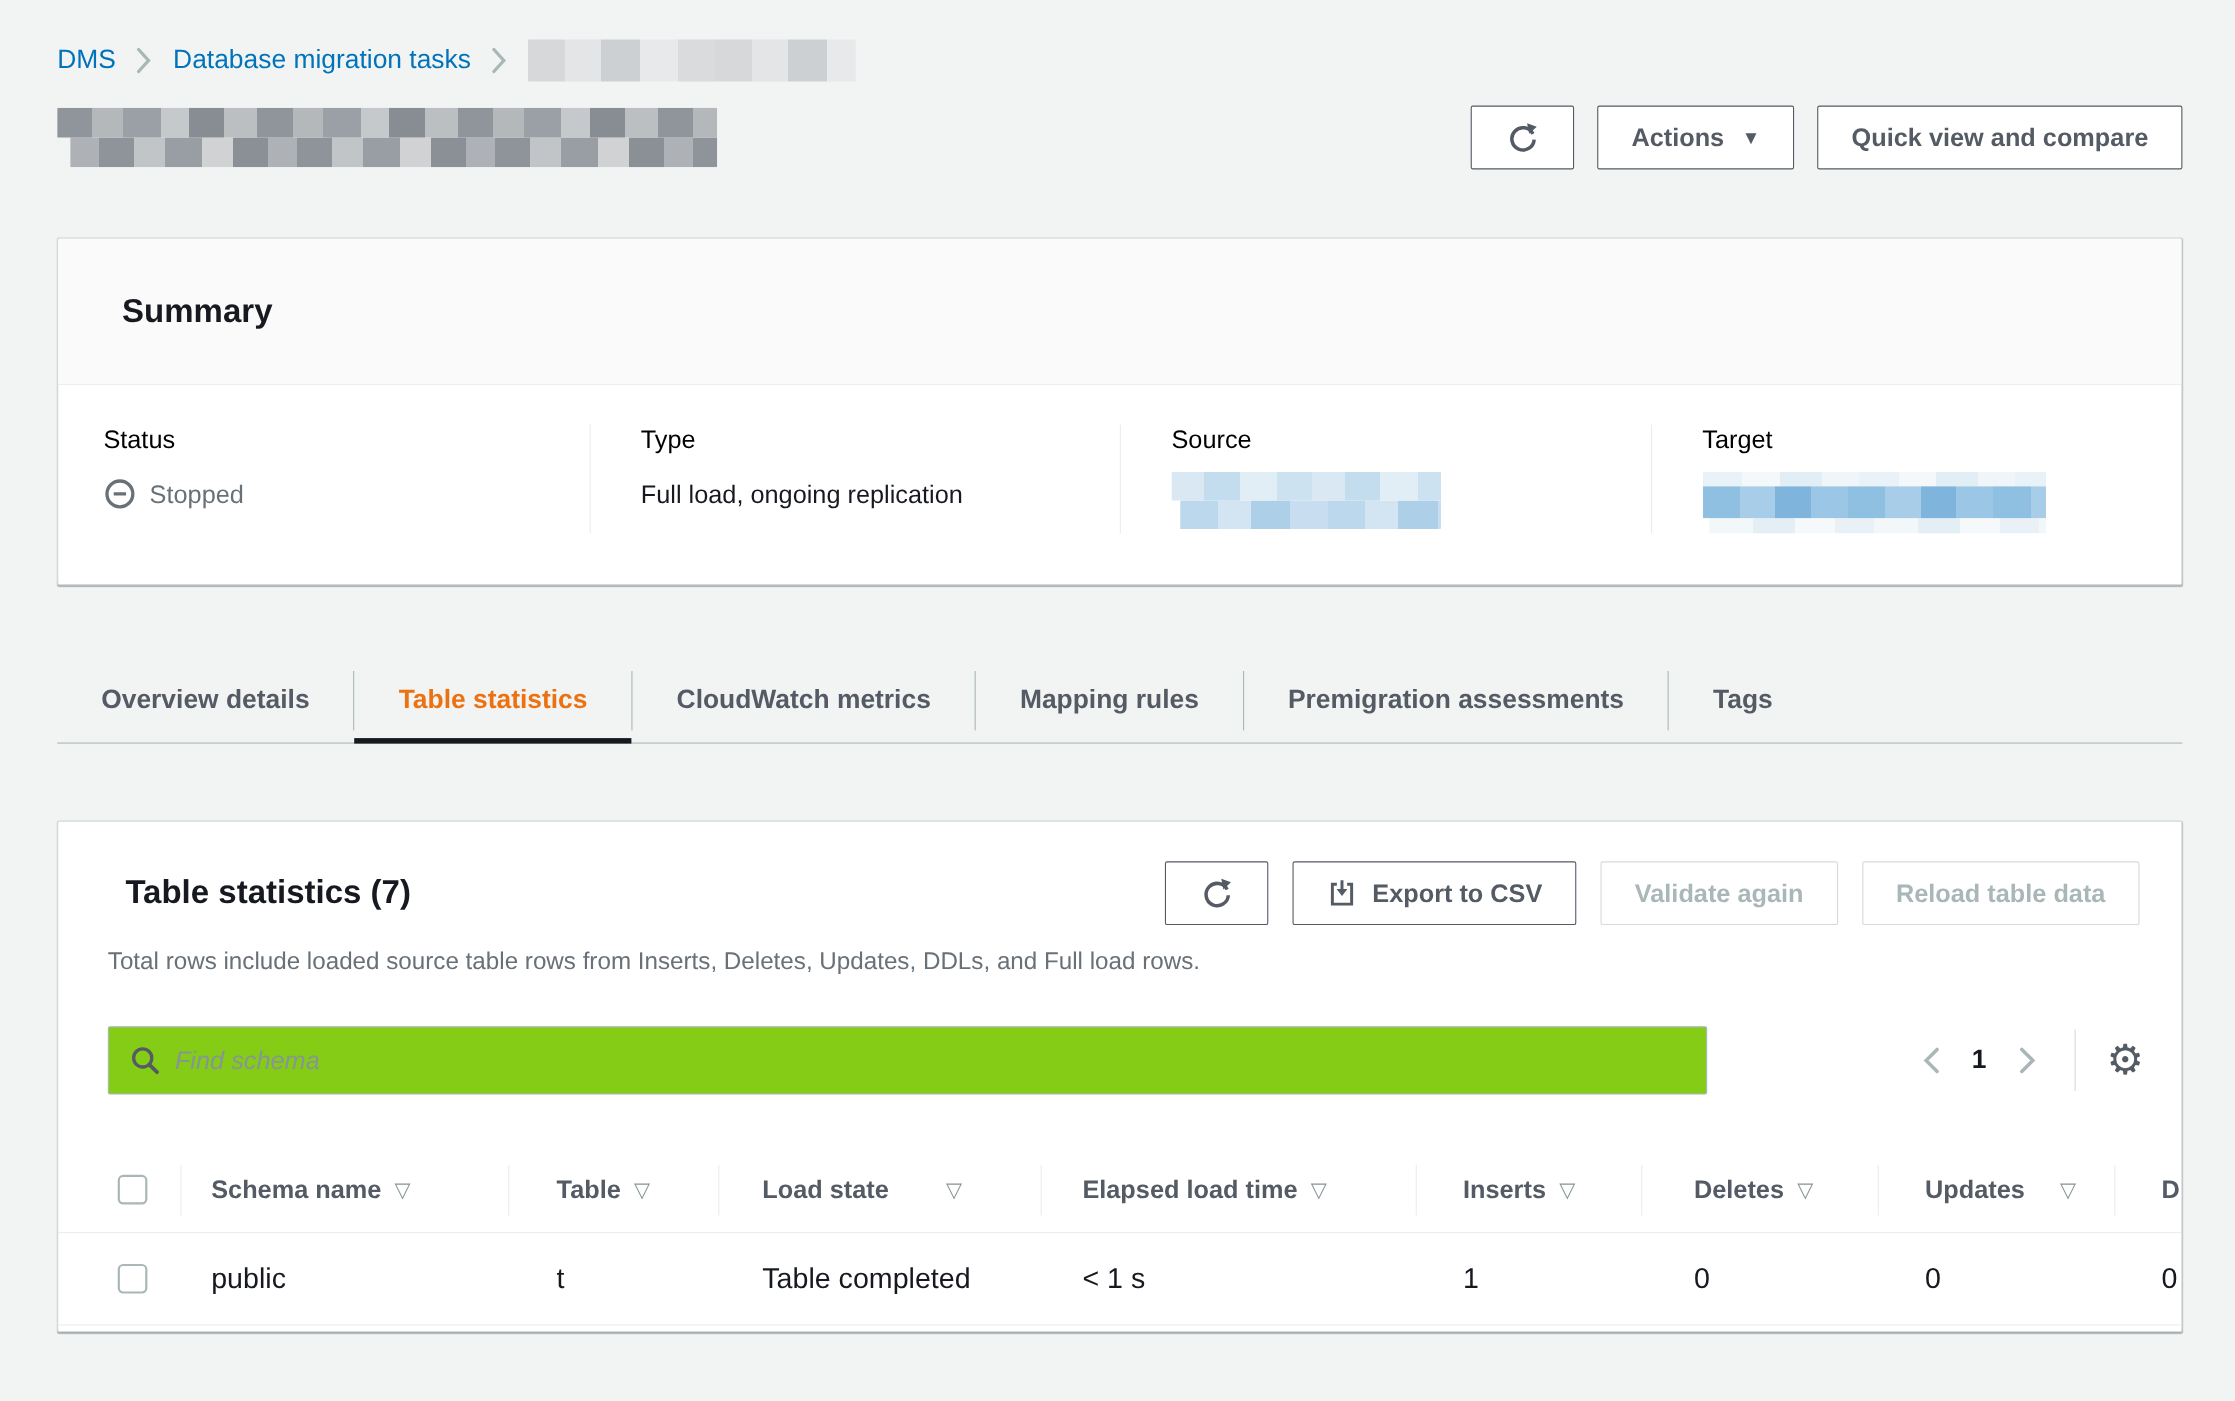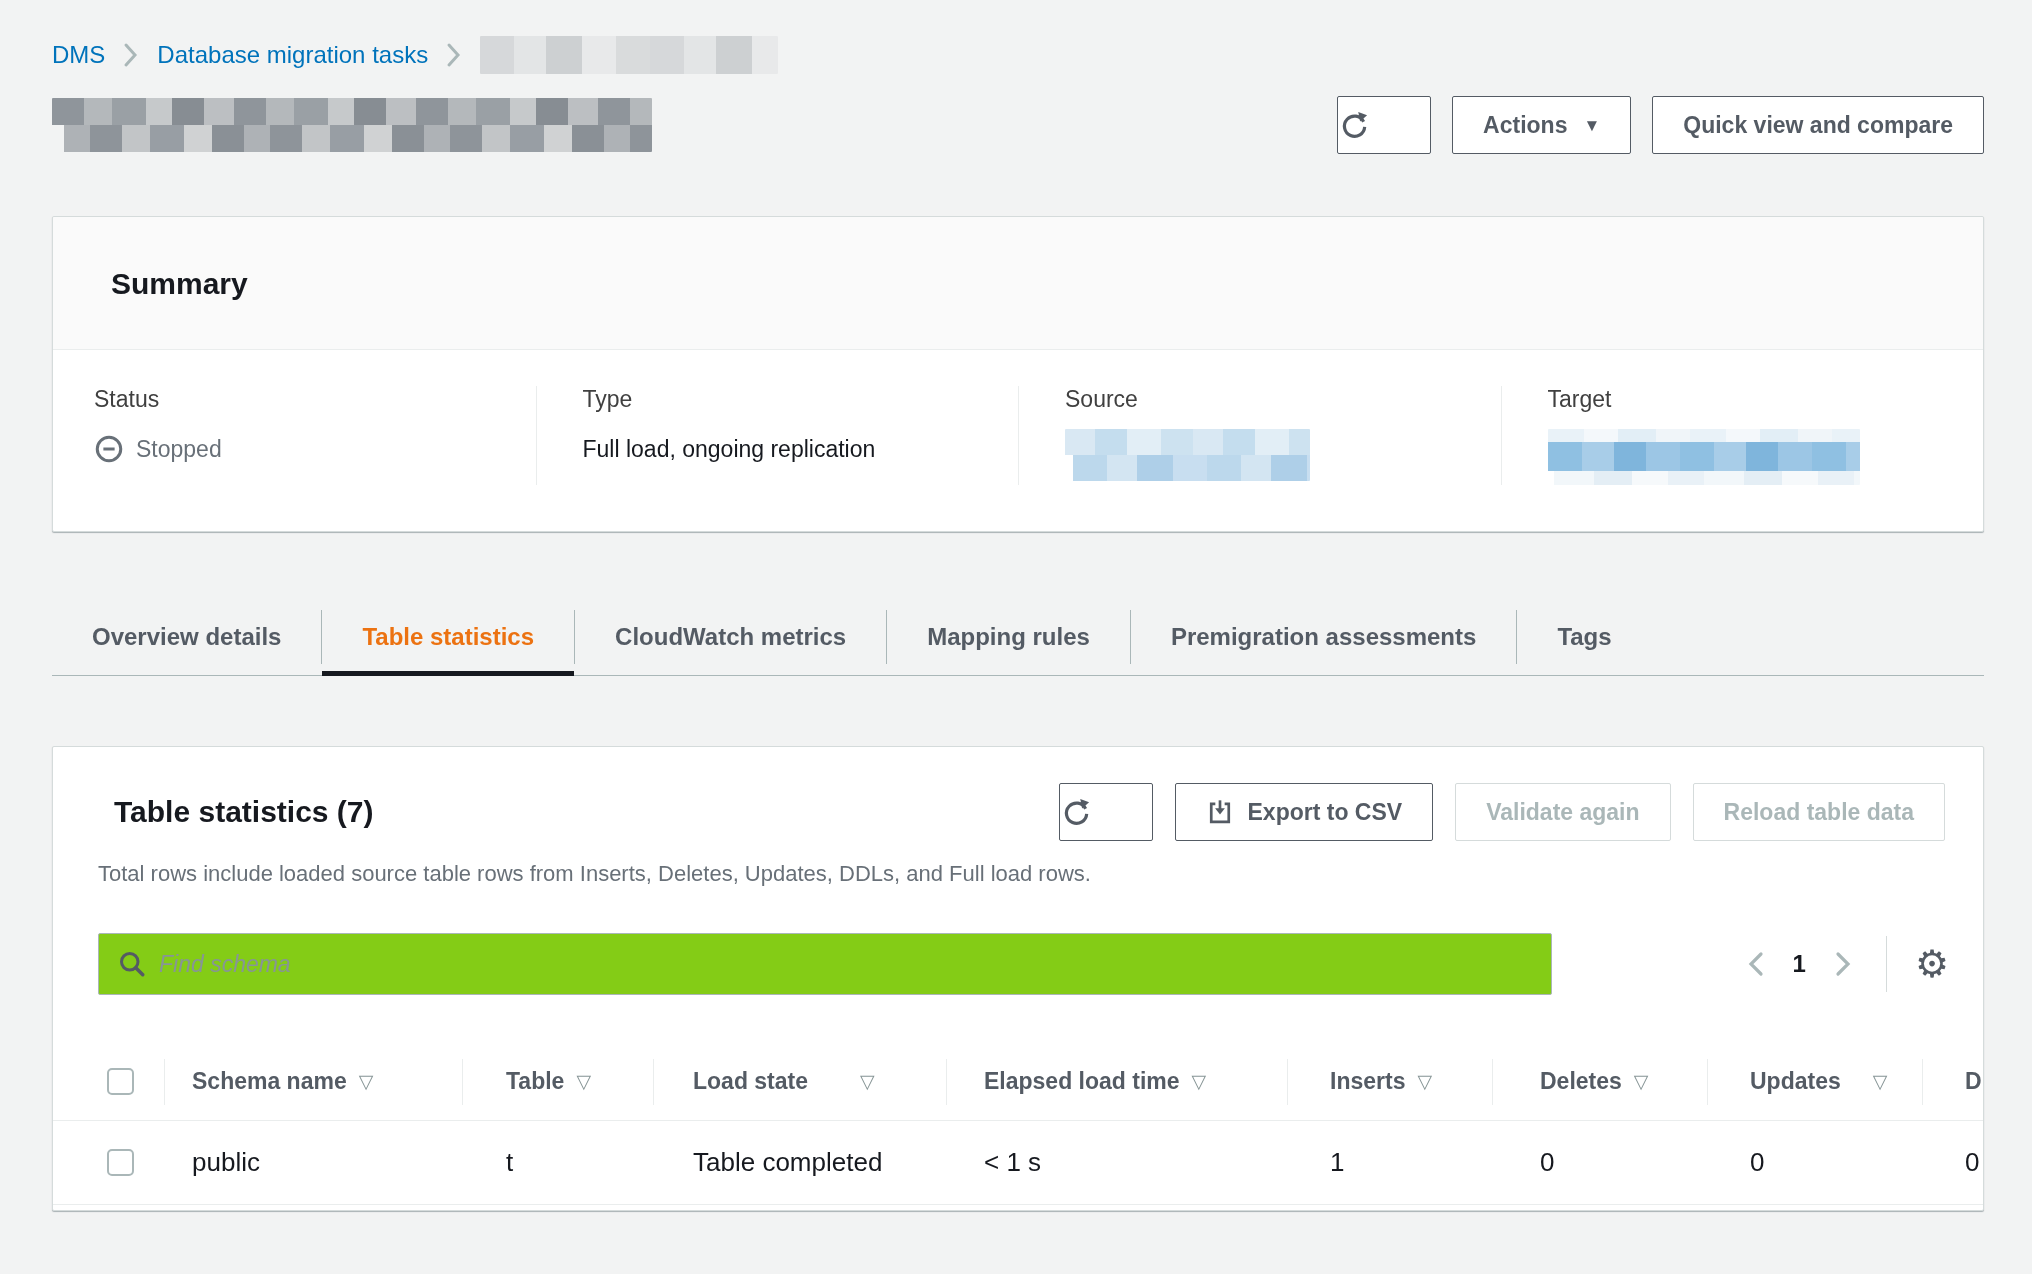--- a/index.html
+++ b/index.html
@@ -31,39 +31,39 @@
       repeating-linear-gradient(90deg,#aeb2b6 0 26px,#8e949a 26px 58px,#c2c5c7 58px 86px,#989ea4 86px 120px,#d0d2d3 120px 148px,#8a9096 148px 180px);
     background-size:100% 27px,100% 27px;
     background-position:0 0,12px 27px;
     background-repeat:no-repeat,no-repeat;
   }
   .title-actions { margin-left:auto; display:flex; gap:21px; }
 
   .btn {
     height:58px; background:#fff; border:1px solid #545b64; border-radius:2px;
     color:#545b64; font-weight:700; font-size:23px; font-family:inherit;
-    display:inline-flex; align-items:center; 
+    display:inline-flex; align-items:center; justify-content:center;
     padding:0 30px; cursor:pointer; white-space:nowrap;
   }
   .btn.icon-only { width:94px; padding:0; }
   .btn.disabled { color:#aab7b8; border-color:#d5dbdb; cursor:default; }
   .caret { margin-left:16px; font-size:17px; line-height:1; }
   .btn-ic { margin-right:14px; display:flex; }
 
   
   .card { background:#fff; border:1px solid #d5dbdb; border-radius:2px;
           box-shadow:0 1px 1px rgba(0,28,36,.3); }
   h2 { margin:16px; font-size:30px; font-weight:700; color:#16191f; }
 
   .summary-card { margin-top:62px; }
   .card-hd { padding:34px 45px 32px 42px; background:#fafafa; border-bottom:1px solid #eaeded; border-radius:2px 2px 0 0; }
   .summary-grid { display:grid; grid-template-columns:1fr 1fr 1fr 1fr; padding:36px 0 46px; }
   .sum-col { padding:0 24px 0 46px; border-left:1px solid #eaeded; }
   .sum-col:first-child { border-left:none; padding-left:41px; }
-  .sum-label { font-size:23px; color:#404040; }
+  .sum-label { font-size:23px; color:#000000; }
   .sum-value { margin-top:16px; font-size:23px; color:#16191f; display:flex; align-items:center; min-height:40px; }
   .status-stopped { color:#687078; }
   .status-ic { margin-right:12px; display:flex; }
   .mosaic-source {
     width:245px; height:52px;
     background-image:
       repeating-linear-gradient(90deg,#d9e8f3 0 30px,#c4ddee 30px 62px,#e2eef6 62px 96px,#cde2f0 96px 128px),
       repeating-linear-gradient(90deg,#bcd8ec 0 34px,#d3e5f2 34px 64px,#aecfe8 64px 100px,#c8def0 100px 134px);
     background-size:100% 26px,100% 26px;
     background-position:0 0,8px 26px;

